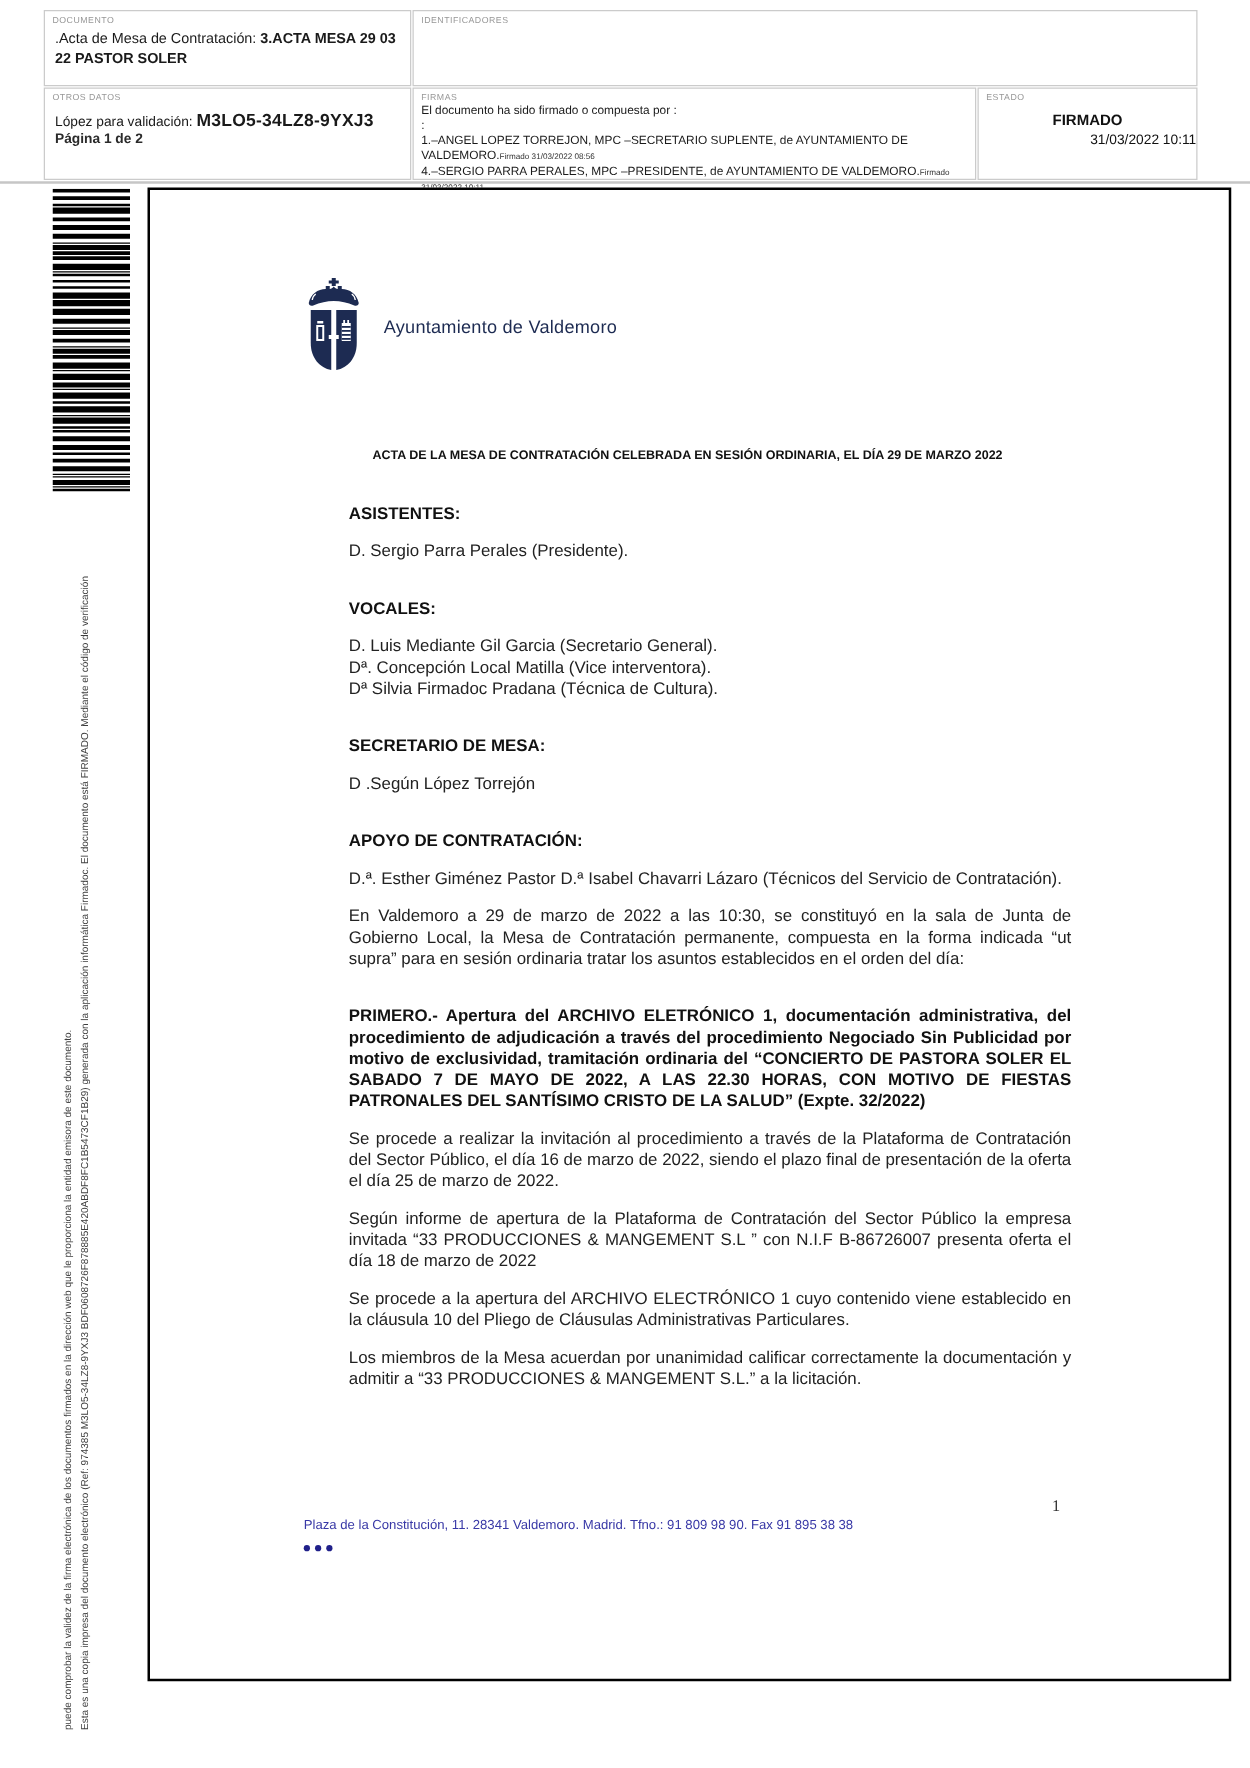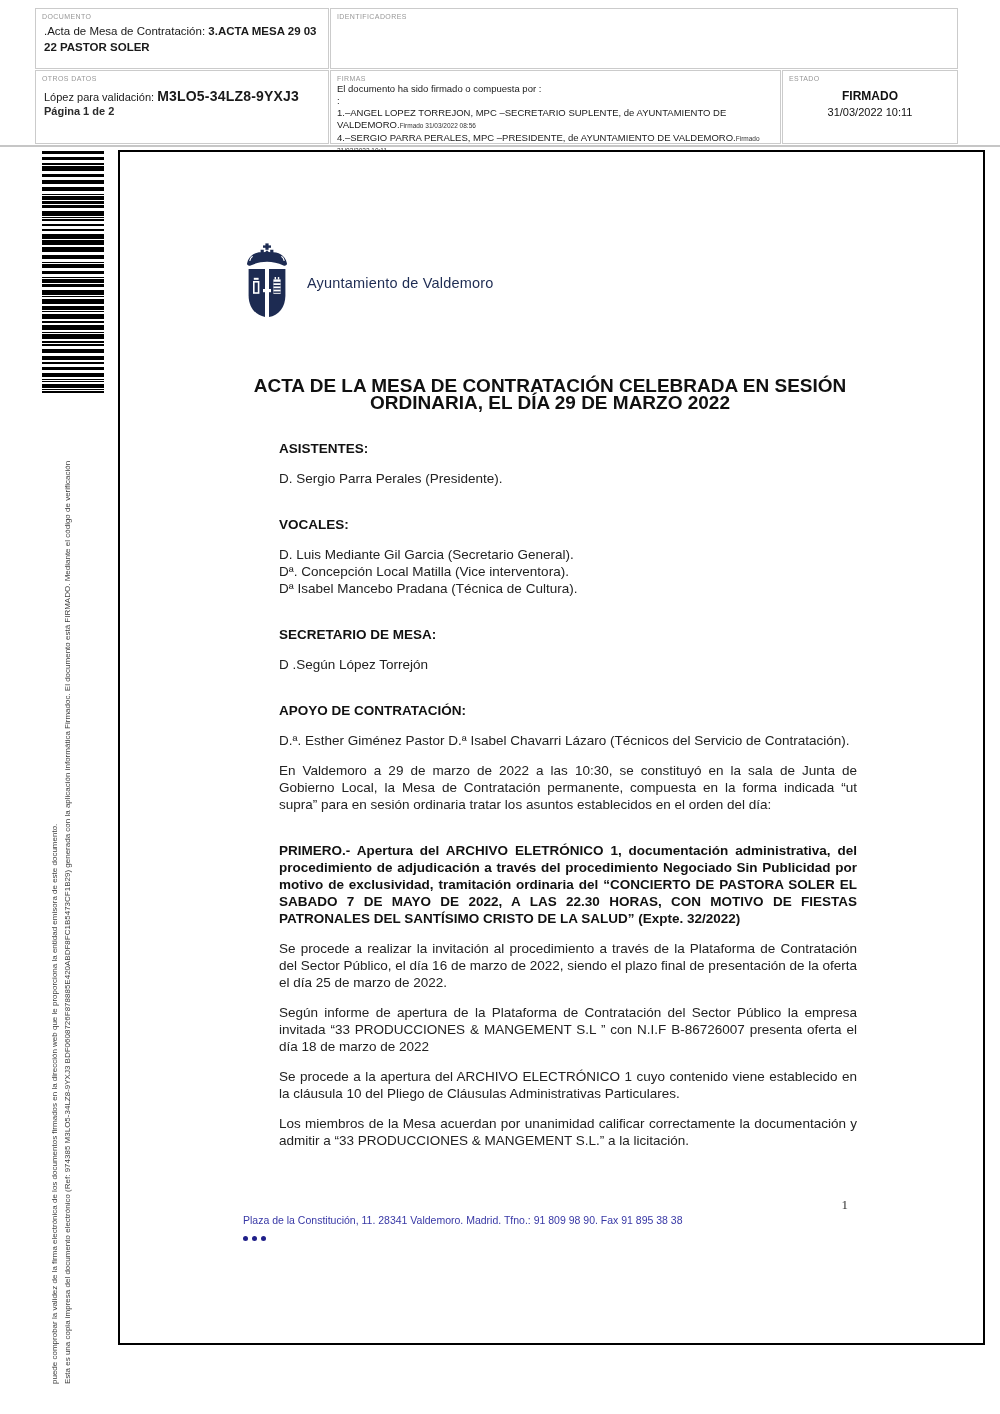--- a/index.html
+++ b/index.html
@@ -18,35 +18,35 @@
   .doc-value{font-size:11.5px;padding:4px 8px 0 8px;line-height:1.35;color:#1a1a1a;}
   .doc-value b{font-weight:bold;}
   .otros-line1{font-size:11px;padding:6px 8px 0 8px;color:#1a1a1a;}
   .codigo{font-size:14px;font-weight:bold;letter-spacing:.2px;}
   .pagina{font-size:11px;font-weight:bold;padding:1px 8px 0 8px;}
   .firmas-body{font-size:9.5px;padding:1px 6px 0 6px;line-height:1.28;color:#1a1a1a;}
   .firmas-colon{font-size:9.5px;}
   .small-sig{font-size:6.5px;color:#333;}
   .estado-body{text-align:center;margin-top:7px;line-height:1.3;}
   .estado-status{font-size:12px;font-weight:bold;color:#111;}
-  .estado-date{font-size:11px;color:#111;}
+  .estado-date{font-size:11px;color:#111;text-align:right;}
   #header-separator{position:absolute;left:0;top:145px;width:1000px;height:2px;background:#c6c6c6;}
   
   #barcode{position:absolute;left:42px;top:151px;width:62px;height:244px;overflow:hidden;}
   .vtext{position:absolute;font-size:8px;color:#3d3d3d;white-space:nowrap;
          transform:rotate(-90deg);transform-origin:0 0;}
   #vtext1{left:63px;top:1384px;}
   #vtext2{left:50px;top:1384px;}
   
   #page{position:absolute;left:118px;top:150px;width:867px;height:1195px;
         border:2px solid #000;box-sizing:border-box;background:#fff;}
-  .page-inner{padding:92px 126px 0 123px;}
+  .page-inner{padding:71px 126px 0 123px;}
   .logo-row{display:flex;align-items:center;gap:16px;height:78px;}
   .org-name{font-size:14.5px;color:#1d2b52;font-weight:500;letter-spacing:.2px;}
-  .doc-title{margin-top:55px;text-align:center;font-weight:bold;font-size:19px;line-height:17px;color:#111;}
+  .doc-title{margin-top:55px;text-align:center;font-weight:bold;font-size:10px;line-height:17px;color:#111;}
   .content{font-size:13.5px;line-height:17px;color:#222;margin-left:36px;}
   .content > :first-child{margin-top:22px;}
   .content .h{font-weight:bold;margin-top:29px;color:#111;}
   .content .p{margin-top:13px;}
   .content .pj{margin-top:13px;text-align:justify;}
   .content .pbj{margin-top:29px;text-align:justify;font-weight:bold;color:#111;}
   .content .lines{margin-top:13px;}
   .page-number{position:absolute;right:135px;top:1045px;font-family:"Liberation Serif", serif;
                font-size:13px;color:#333;}
   .footer-address{position:absolute;left:123px;top:1062px;font-size:10.5px;color:#3838a6;}
@@ -183,21 +183,21 @@
 
     <div class="doc-title">ACTA DE LA MESA DE CONTRATACIÓN CELEBRADA EN SESIÓN ORDINARIA, EL DÍA 29 DE MARZO 2022</div>
 
     <div class="content">
         <div class="h">ASISTENTES:</div>
         <div class="p">D. Sergio Parra Perales (Presidente).</div>
         <div class="h">VOCALES:</div>
         <div class="lines">
           <div>D. Luis Mediante Gil Garcia (Secretario General).</div>
           <div>Dª. Concepción Local Matilla (Vice interventora).</div>
-          <div>Dª Isabel Mancebo Pradana (Técnica de Cultura).</div>
+          <div>Dª Silvia Firmadoc Pradana (Técnica de Cultura).</div>
         </div>
         <div class="h">SECRETARIO DE MESA:</div>
         <div class="p">D .Según López Torrejón</div>
         <div class="h">APOYO DE CONTRATACIÓN:</div>
         <div class="p">D.ª. Esther Giménez Pastor D.ª Isabel Chavarri Lázaro (Técnicos del Servicio  de Contratación).</div>
         <div class="pj">En Valdemoro a 29 de marzo de 2022 a las 10:30, se constituyó en la sala de Junta de Gobierno Local, la Mesa de Contratación permanente, compuesta en la forma indicada “ut supra” para en sesión ordinaria tratar los asuntos establecidos en el orden del día:</div>
         <div class="pbj">PRIMERO.- Apertura del ARCHIVO ELETRÓNICO 1, documentación administrativa, del procedimiento de adjudicación a través del procedimiento Negociado Sin Publicidad por motivo de exclusividad, tramitación ordinaria del “CONCIERTO DE PASTORA SOLER EL SABADO 7 DE MAYO DE 2022, A LAS 22.30 HORAS, CON MOTIVO DE FIESTAS PATRONALES DEL SANTÍSIMO CRISTO DE LA SALUD” (Expte. 32/2022)</div>
         <div class="pj">Se procede a realizar la invitación al procedimiento a través de la Plataforma de Contratación del Sector Público, el día 16 de marzo de 2022, siendo el plazo final de presentación de la oferta el día 25 de marzo de 2022.</div>
         <div class="pj">Según informe de apertura de la Plataforma de Contratación del Sector Público la empresa invitada “33 PRODUCCIONES &amp; MANGEMENT S.L ” con N.I.F B-86726007 presenta oferta el día 18 de marzo de 2022</div>
         <div class="pj">Se procede a la apertura del ARCHIVO ELECTRÓNICO 1 cuyo contenido viene establecido en la cláusula 10 del Pliego de Cláusulas Administrativas Particulares.</div>

